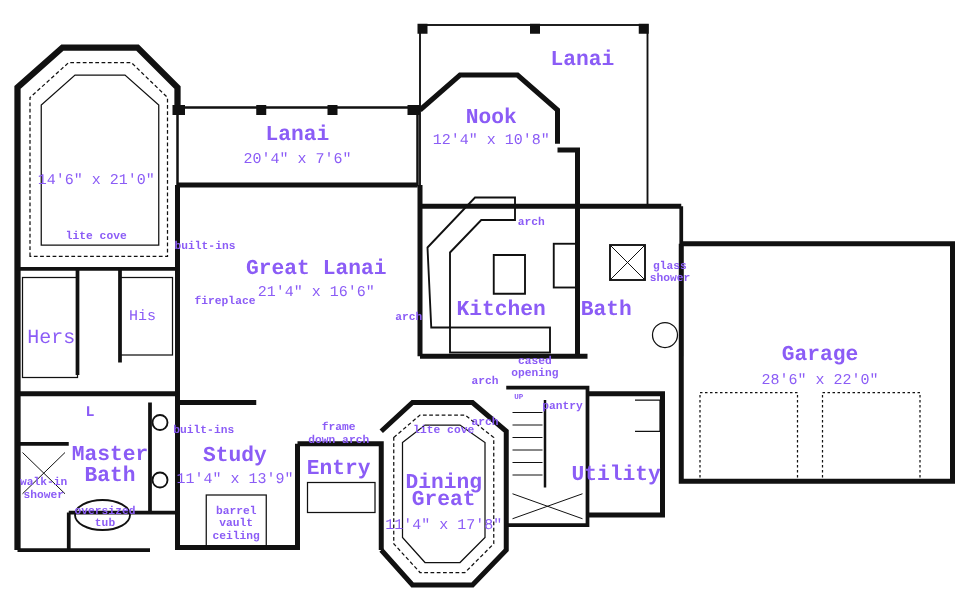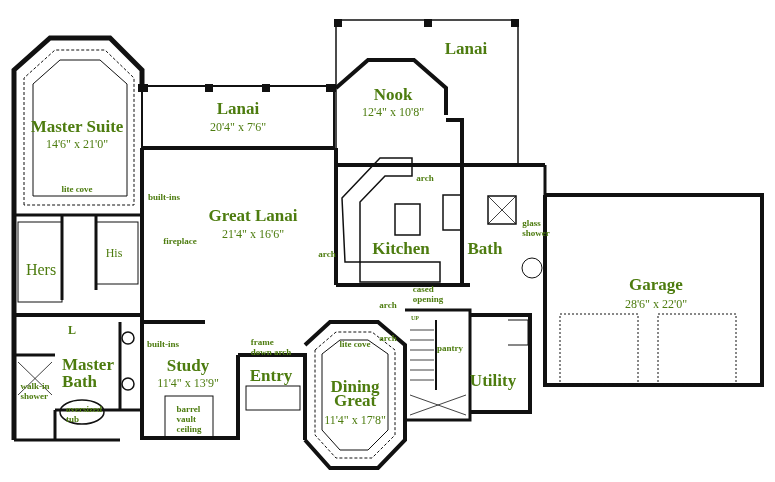--- a/index.html
+++ b/index.html
@@ -1,18 +1,18 @@
 <!DOCTYPE html>
 <html><head>
 <meta charset="utf-8">
 <style>
   html, body { margin:0; padding:0; background:#ffffff; }
   #plan { position:relative; width:775px; height:482px; overflow:hidden; background:#fff; }
   svg.walls { position:absolute; left:0; top:0; }
-  .lbl { position:absolute; font-family:Liberation Serif, serif; color:#4d7c0f; white-space:nowrap; line-height:1; transform:translateX(-50%); }
+  .lbl { position:absolute; font-family:Liberation Mono, monospace; color:#8b5cf6; text-align:center; white-space:nowrap; line-height:1; transform:translateX(-50%); }
   .room { font-weight:bold; font-size:17px; }
   .dim { font-size:12px; }
   .note { font-size:9px; font-weight:bold; }
   .copy { font-size:11px; font-weight:bold; line-height:1.25; }
 </style>
 </head>
 <body>
 
 <div id="plan">
   <svg class="walls" width="775" height="482" viewBox="0 0 775 482" fill="none" stroke="#111">
@@ -128,21 +128,20 @@
           <line x1="466" y1="395" x2="410" y2="415"></line>
       </g>
     </g>
 
     <g stroke-width="4">
       <path d="M470 315 L530 315 L530 412 L470 412"></path>
       <path d="M508 320 L528 320 L528 345 L508 345" stroke-width="1"></path>
     </g>
   </svg>
 
-  <div class="lbl room" style="left:77px;top:118px">Master Suite</div>
   <div class="lbl dim" style="left:77px;top:138px">14'6" x 21'0"</div>
   <div class="lbl note" style="left:77px;top:185px">lite cove</div>
 
   <div class="lbl room" style="left:238px;top:100px">Lanai</div>
   <div class="lbl dim" style="left:238px;top:121px">20'4" x 7'6"</div>
 
   <div class="lbl room" style="left:466px;top:40px">Lanai</div>
 
   <div class="lbl room" style="left:393px;top:86px">Nook</div>
   <div class="lbl dim" style="left:393px;top:106px">12'4" x 10'8"</div>
@@ -178,29 +177,29 @@
   <div class="lbl note" style="left:355px;top:340px">lite cove</div>
 
   <div class="lbl room" style="left:493px;top:372px">Utility</div>
 
   <div class="lbl note" style="left:164px;top:193px">built-ins</div>
   <div class="lbl note" style="left:180px;top:237px">fireplace</div>
   <div class="lbl note" style="left:425px;top:174px">arch</div>
   <div class="lbl note" style="left:327px;top:250px">arch</div>
   <div class="lbl note" style="left:388px;top:301px">arch</div>
   <div class="lbl note" style="left:388px;top:334px">arch</div>
-  <div class="lbl note" style="left:536px;top:219px;line-height:1.1">
+  <div class="lbl note" style="left:536px;top:209px;line-height:1.1">
     <div>glass</div>
       <div>shower</div>
   </div>
   <div class="lbl note" style="left:428px;top:285px;line-height:1.1">
     <div>cased</div>
       <div>opening</div>
   </div>
-  <div class="lbl note" style="left:450px;top:344px">pantry</div>
+  <div class="lbl note" style="left:450px;top:321px">pantry</div>
   <div class="lbl note" style="left:415px;top:315px;font-size:6px">UP</div>
   <div class="lbl note" style="left:163px;top:340px">built-ins</div>
   <div class="lbl note" style="left:271px;top:338px;line-height:1.1">
     <div>frame</div>
       <div>down arch</div>
   </div>
   <div class="lbl note" style="left:189px;top:405px;line-height:1.1">
     <div>barrel</div>
       <div>vault</div>
       <div>ceiling</div>

